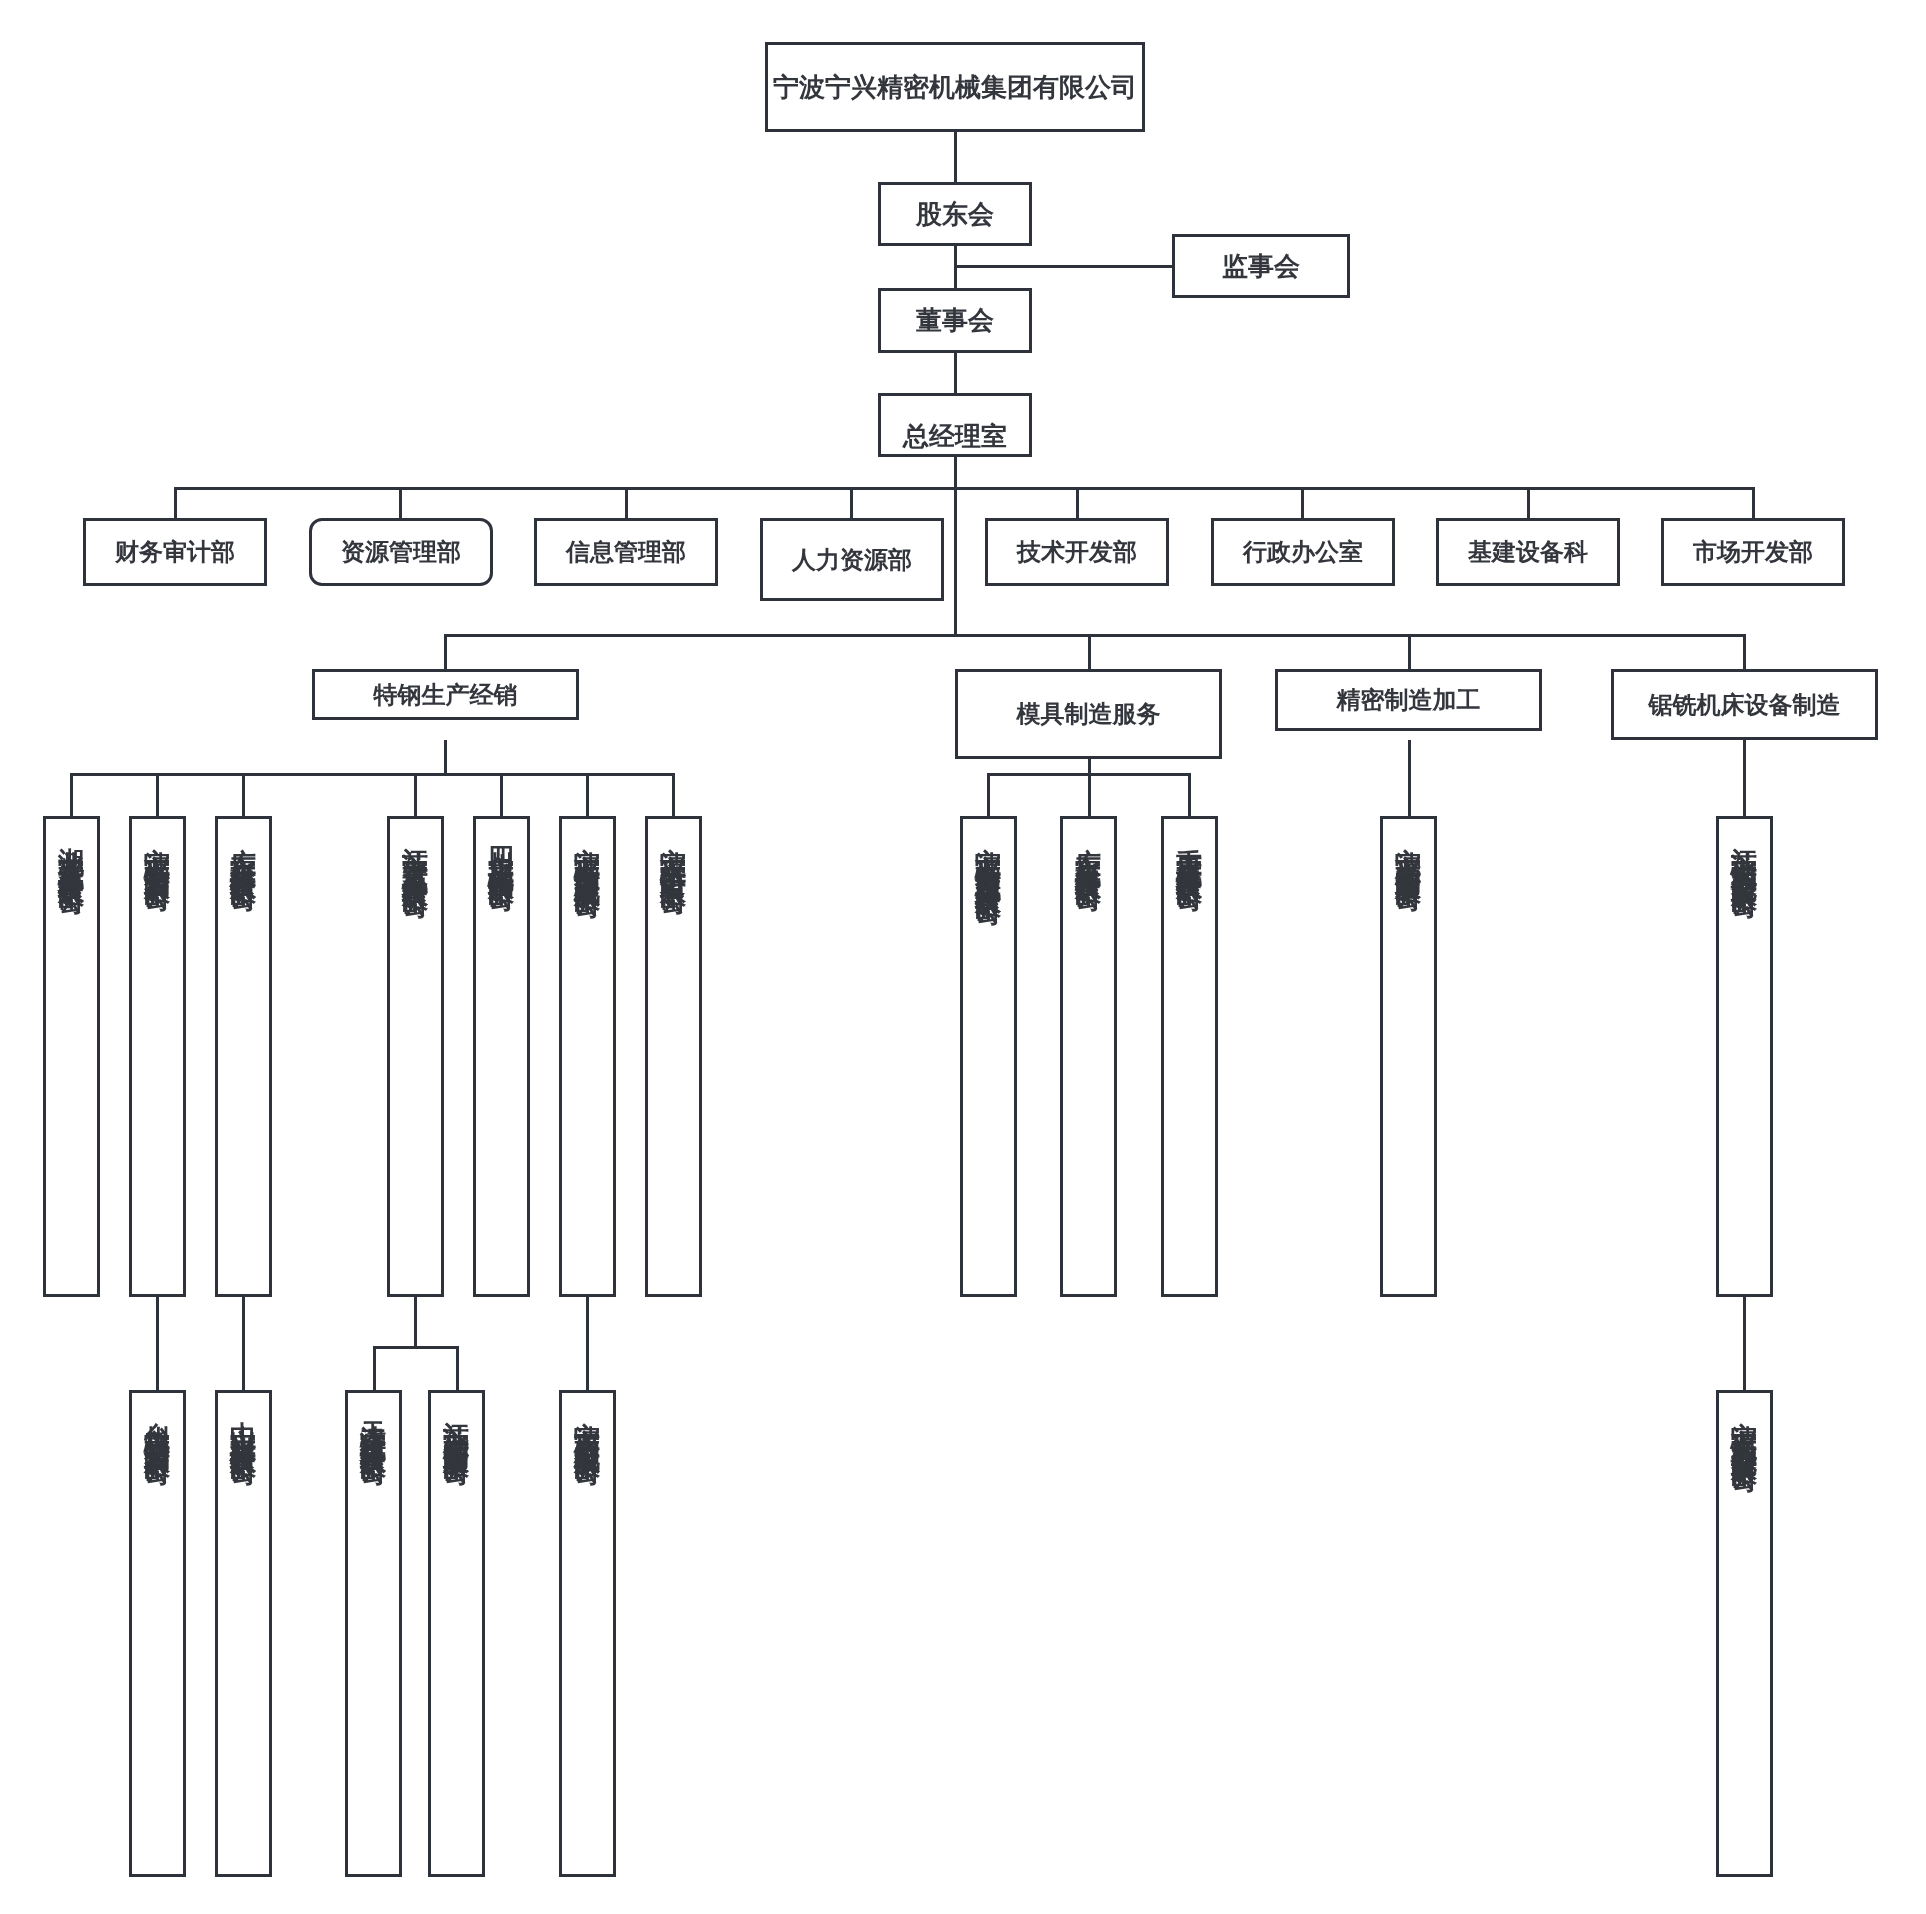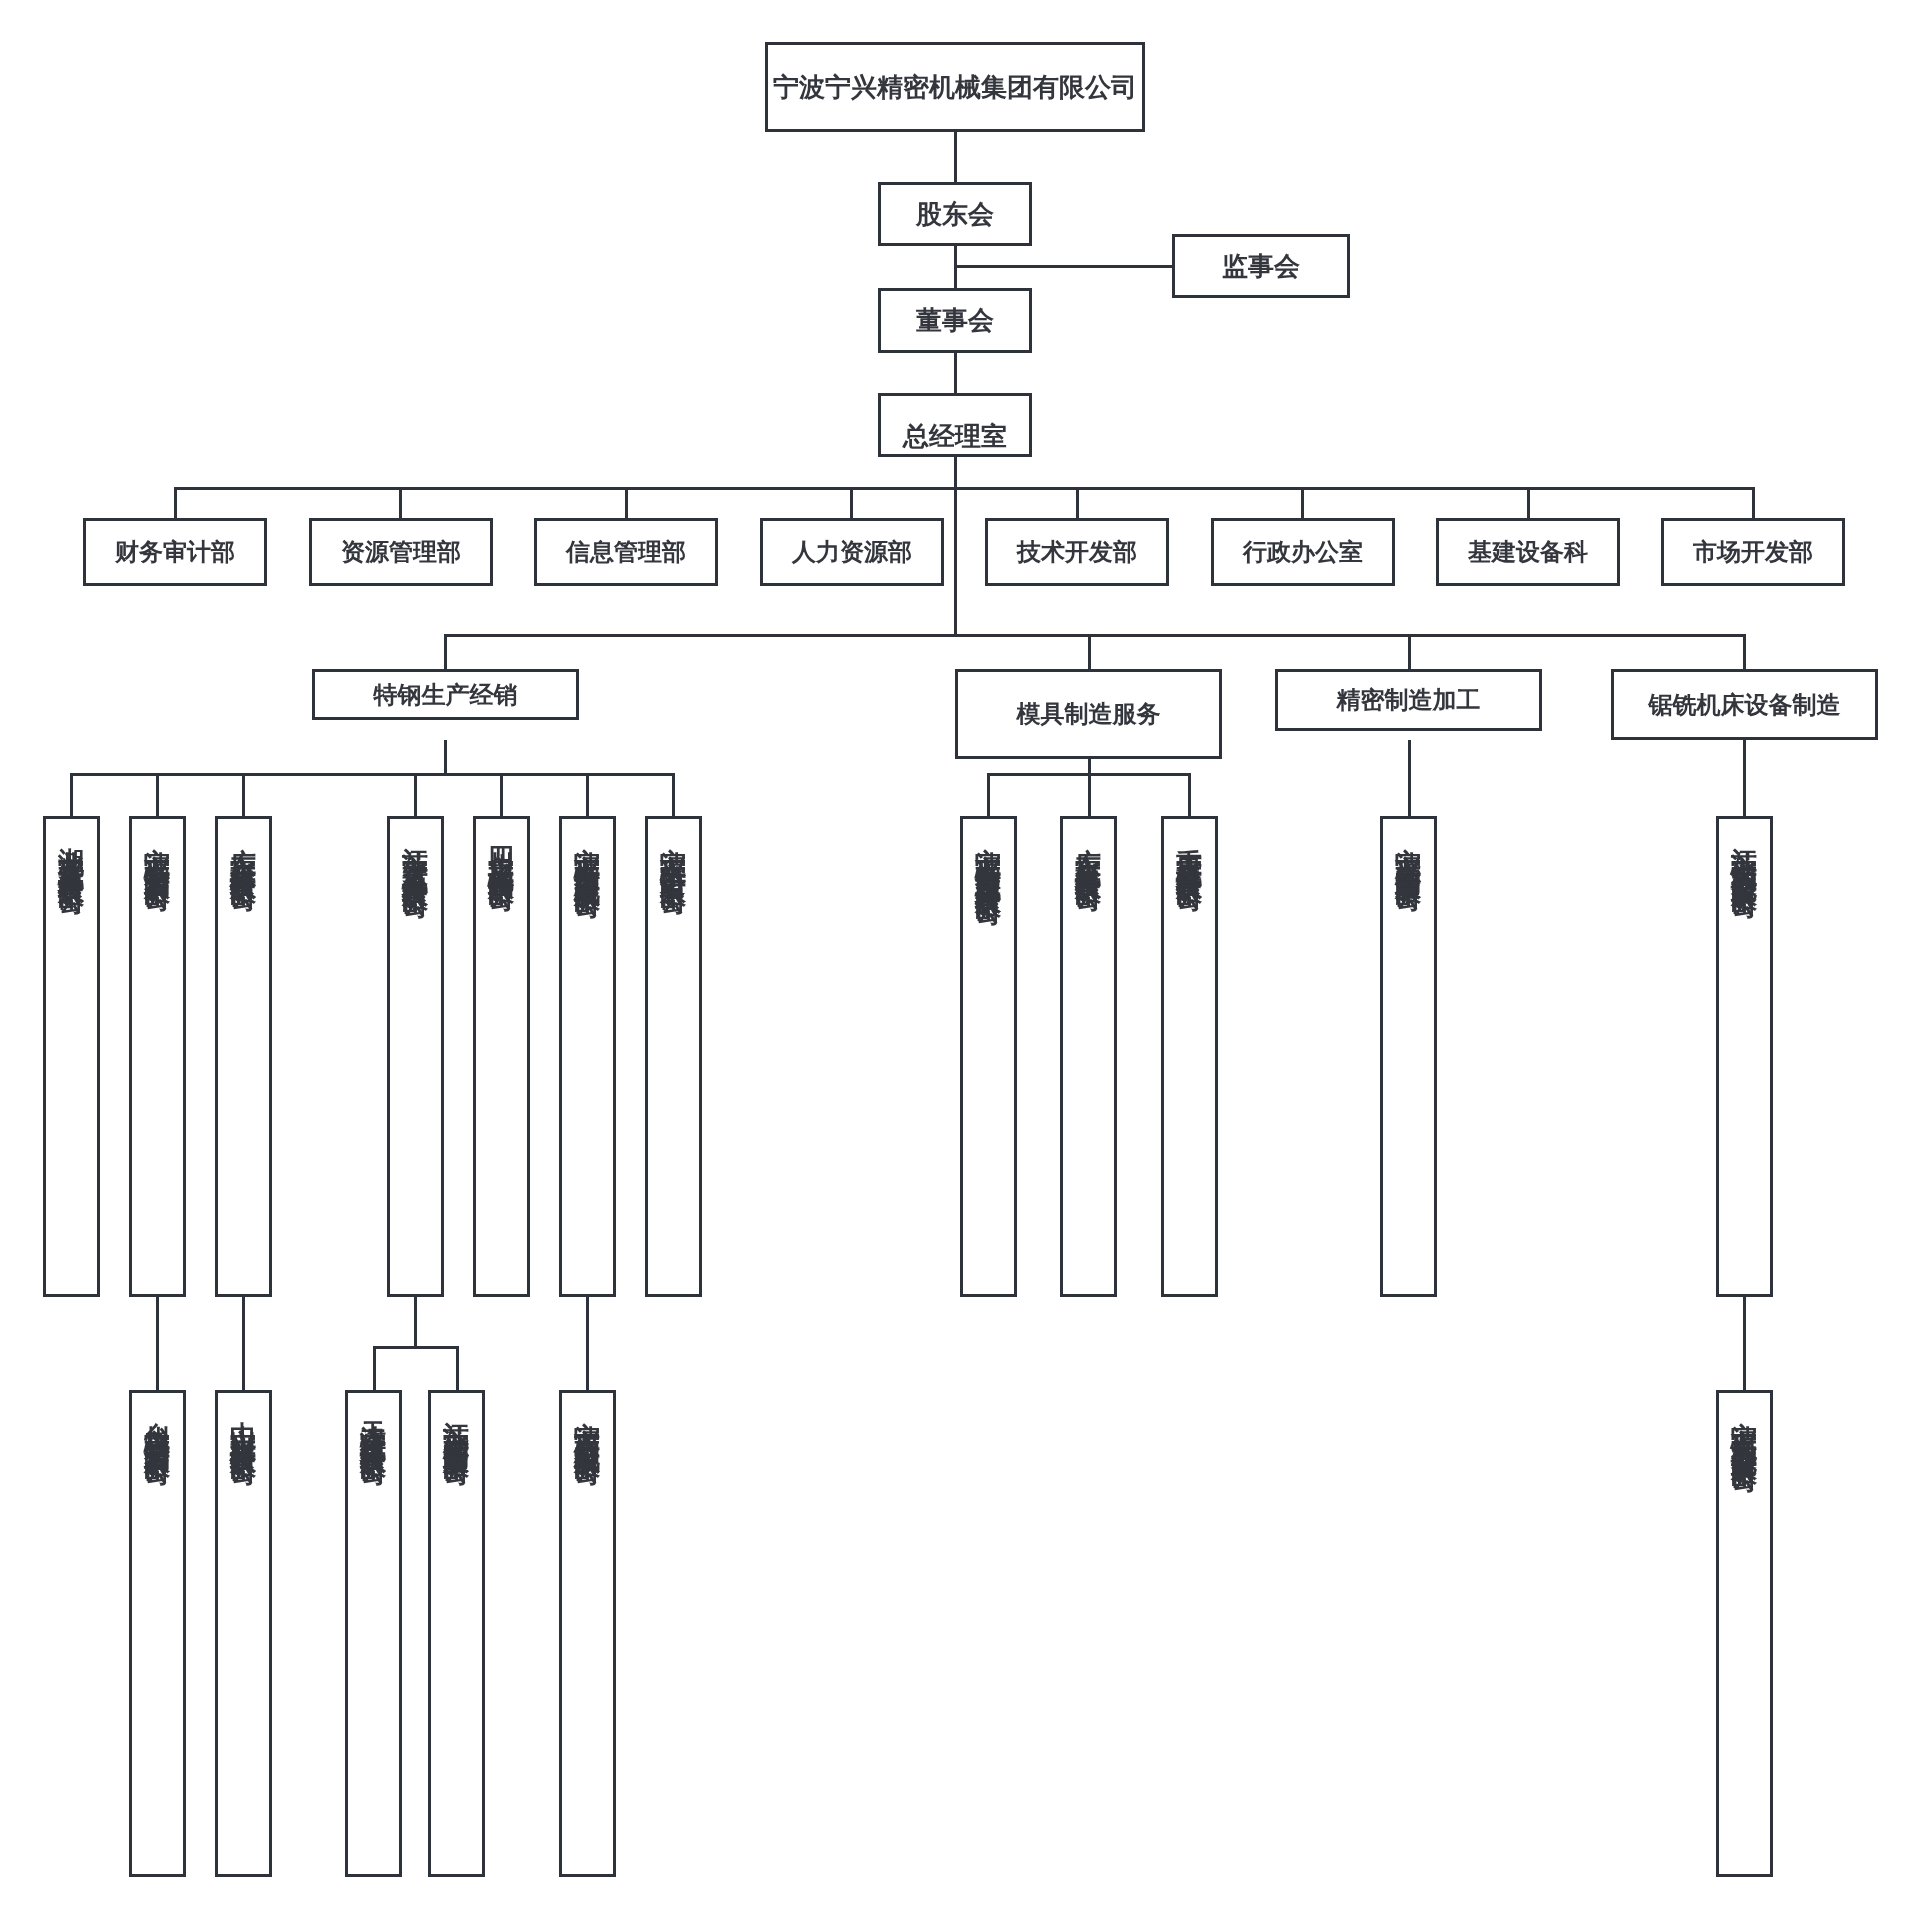--- a/index.html
+++ b/index.html
@@ -118,27 +118,27 @@
   <div class="node sz44" style="left:878px;top:288px;width:154px;height:65px;">
       <span>董事会</span>
     </div>
   <div class="node sz44" style="left:878px;top:393px;width:154px;height:64px;align-items:flex-end;">
       <span>总经理室</span>
     </div>
 
   <div class="node sz40" style="left:83px;top:518px;width:184px;height:68px;">
       <span>财务审计部</span>
     </div>
-  <div class="node sz40" style="left:309px;top:518px;width:184px;height:68px;">
+  <div class="node sz40" style="left:309px;top:518px;width:184px;height:68px;border-radius:13px;">
       <span>资源管理部</span>
     </div>
   <div class="node sz40" style="left:534px;top:518px;width:184px;height:68px;">
       <span>信息管理部</span>
     </div>
-  <div class="node sz40" style="left:760px;top:518px;width:184px;height:68px;">
+  <div class="node sz40" style="left:760px;top:518px;width:184px;height:83px;">
       <span>人力资源部</span>
     </div>
   <div class="node sz40" style="left:985px;top:518px;width:184px;height:68px;">
       <span>技术开发部</span>
     </div>
   <div class="node sz40" style="left:1211px;top:518px;width:184px;height:68px;">
       <span>行政办公室</span>
     </div>
   <div class="node sz40" style="left:1436px;top:518px;width:184px;height:68px;">
       <span>基建设备科</span>

